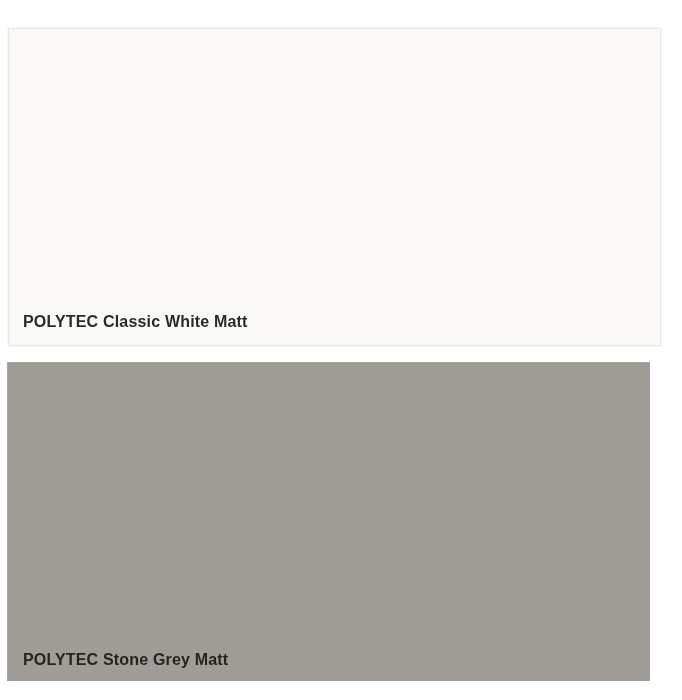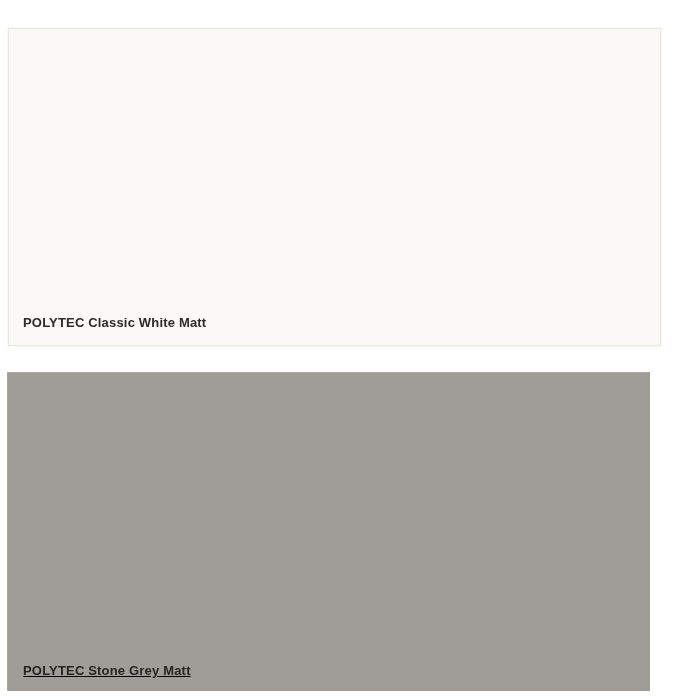--- a/index.html
+++ b/index.html
@@ -39,31 +39,30 @@
     width: 653px;
     height: 318px;
     background: #faf9f5;
     border: 1px solid #e8e7e2;
     box-shadow: 0 0 0 0.5px rgba(235,234,229,0.6);
   }
 
   
   #swatch-stone-grey {
     left: 7px;
-    top: 372px;
+    top: 362px;
     width: 643px;
     height: 319px;
     background: #a09d98;
     border: none;
     box-shadow: inset 1px 1px 0 0 rgba(255,255,255,0.10);
-    text-decoration: underline;
   }
 
   .swatch-label {
-    font-size: 13px;
+    font-size: 16px;
     font-weight: bold;
     letter-spacing: 0.18px;
     line-height: 1.2;
     color: #2b2b2b;
     padding: 0 0 14px 14px;
     white-space: nowrap;
     user-select: none;
   }
 
   #swatch-stone-grey .swatch-label {

